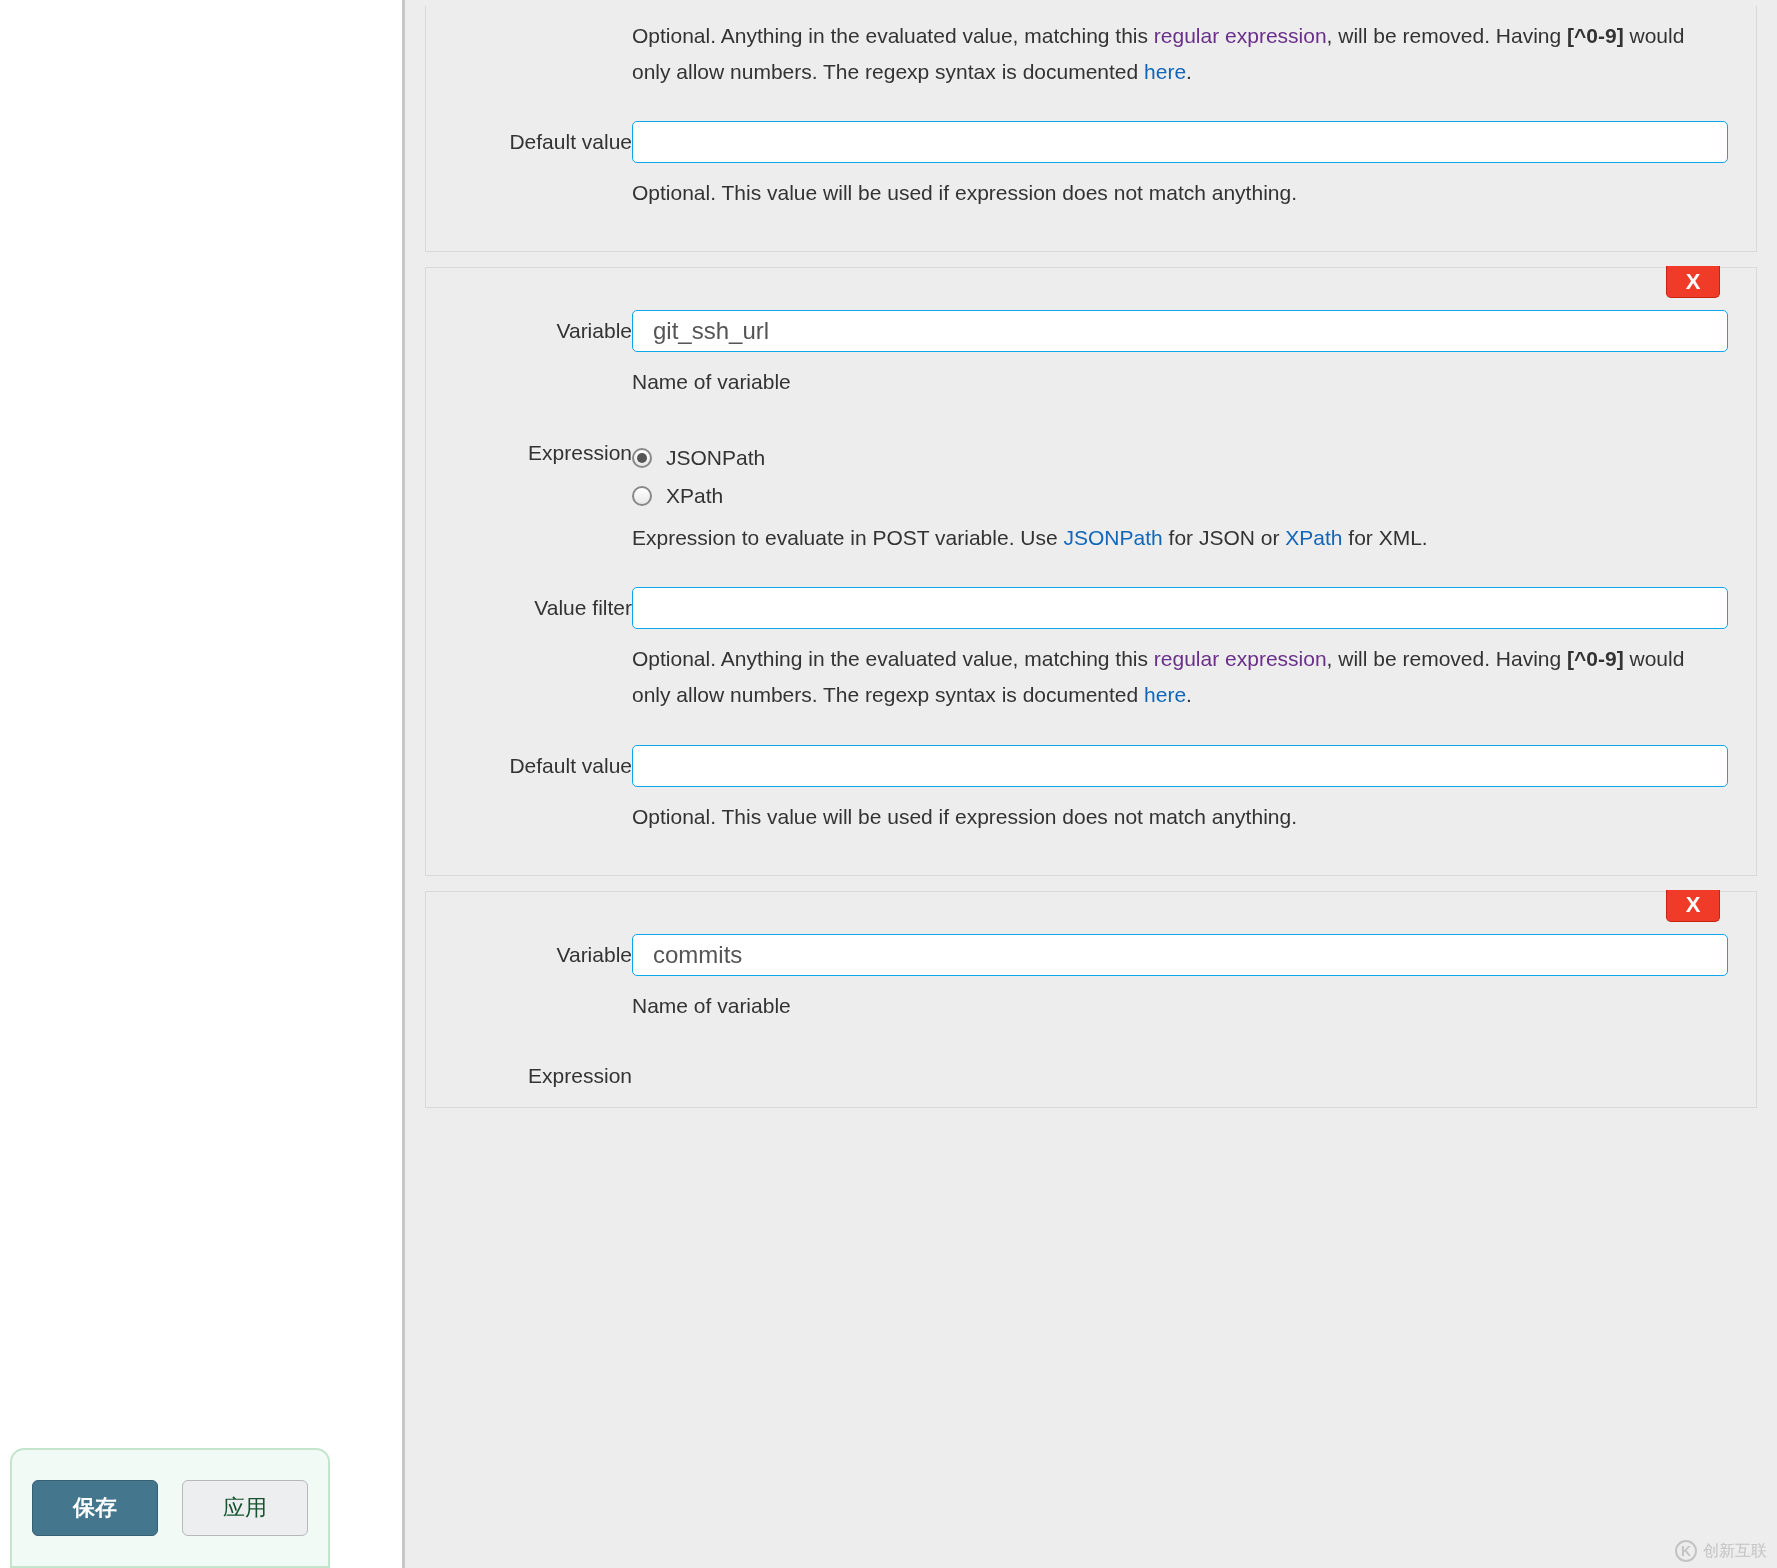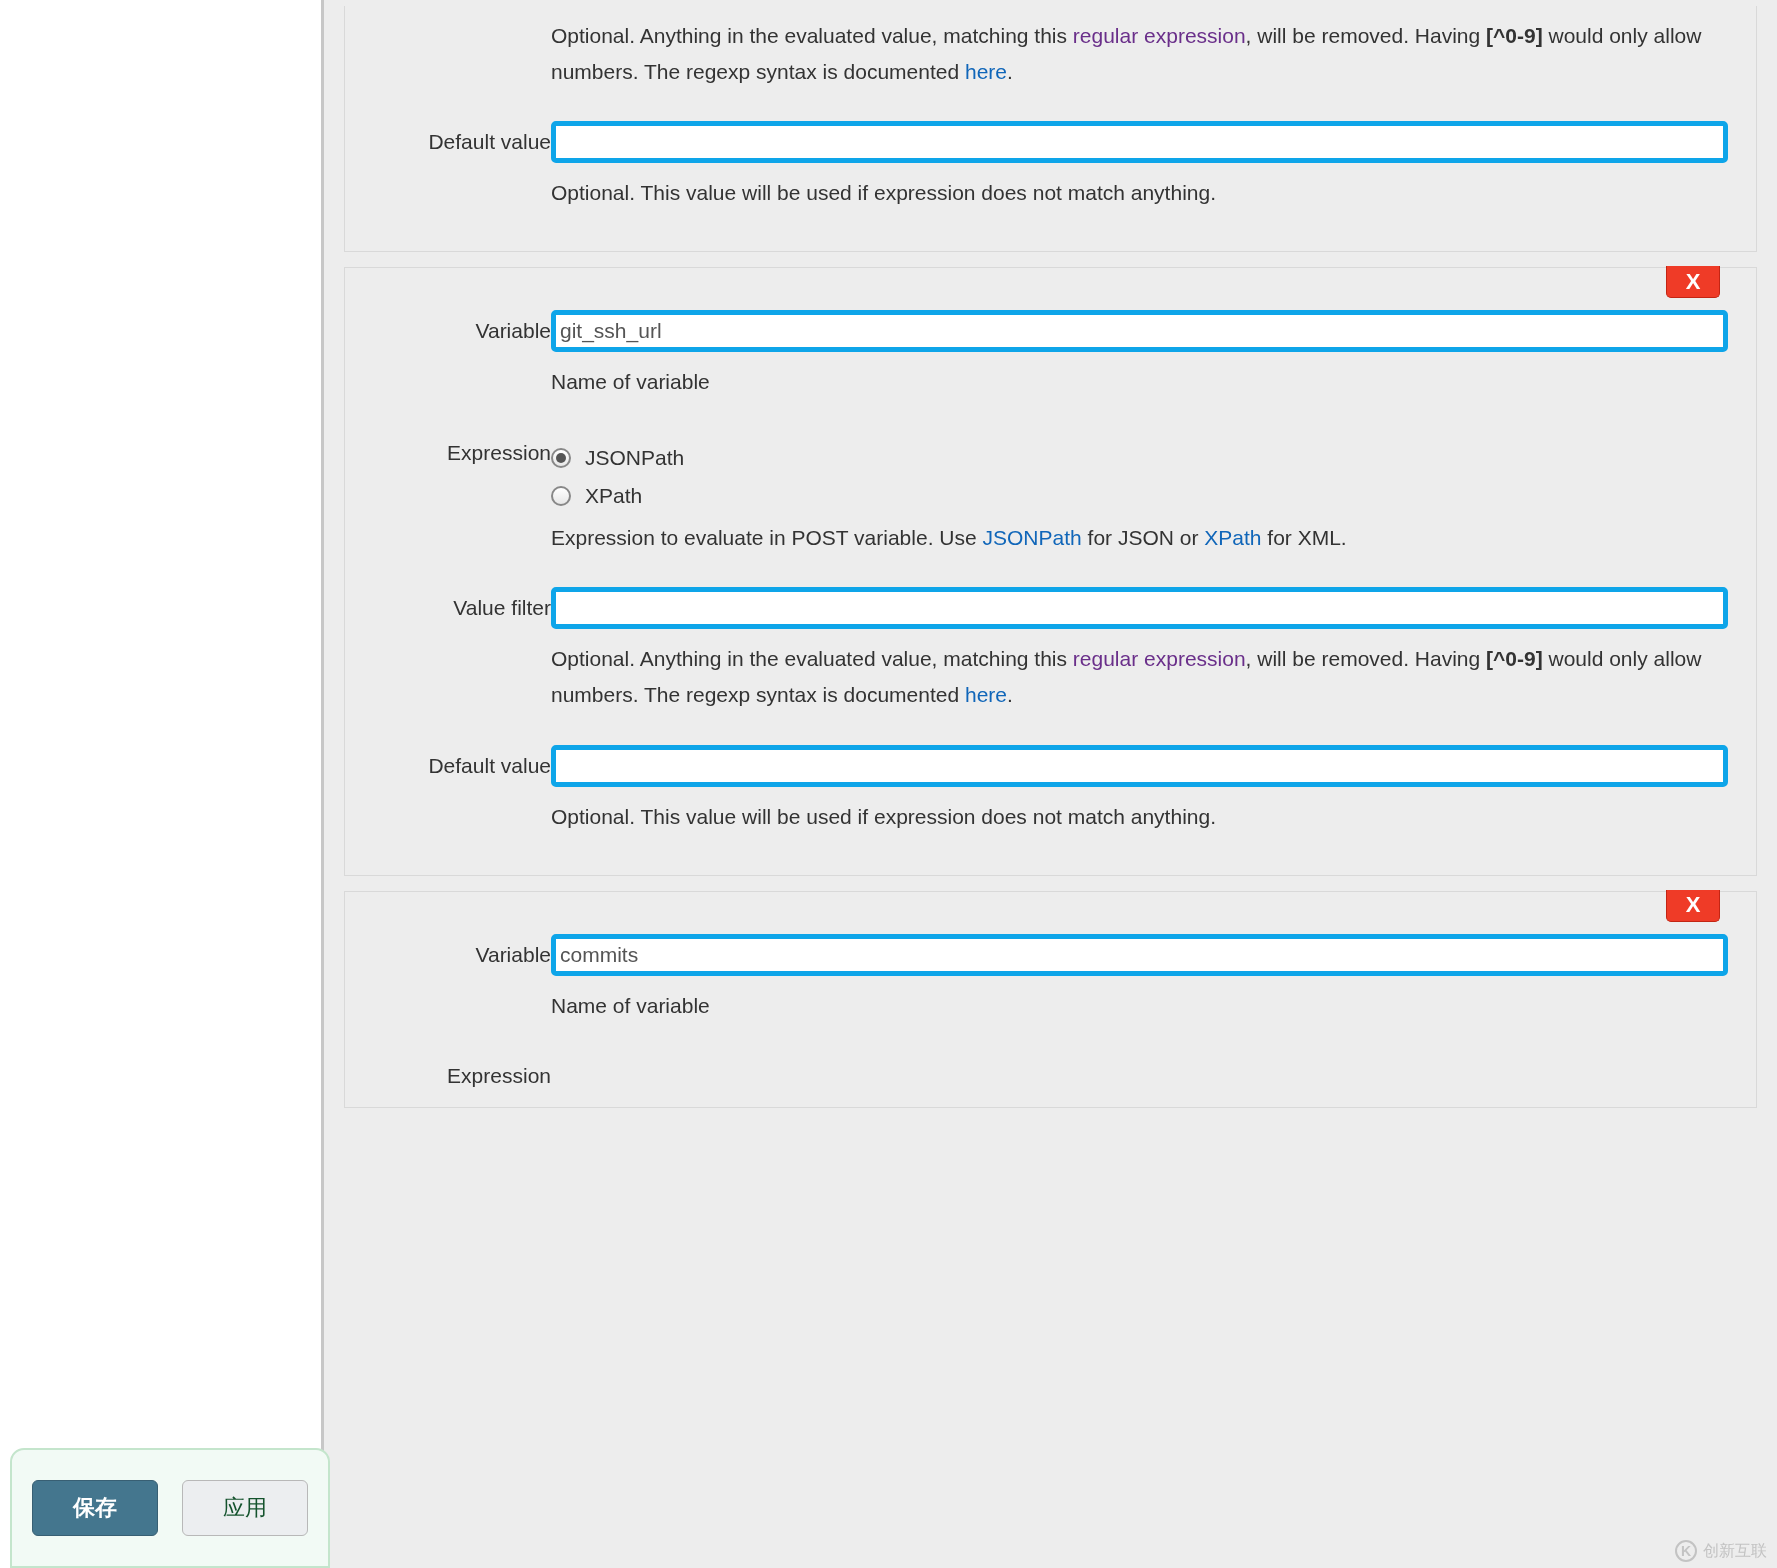--- a/index.html
+++ b/index.html
@@ -9,21 +9,21 @@
     font-size: 21px;
     color: #333;
     background: #ededed;
     height: 100%;
   }
   .page {
     display: flex;
     min-height: 100%;
   }
   .sidebar {
-    width: 324px;
+    width: 405px;
     flex-shrink: 0;
     background: #fff;
     border-right: 3px solid #c7c7c7;
     position: relative;
   }
   .sidebar-inner {
     position: absolute;
     inset: 0;
     pointer-events: none;
   }
@@ -102,24 +102,24 @@
     width: 178px;
     flex-shrink: 0;
     text-align: right;
     line-height: 42px;
     color: #333;
   }
   .row-field { flex: 1; }
   input[type="text"] {
     width: 100%;
     height: 42px;
-    border: 5px solid #0ea5e9;
+    border: 1px solid #0ea5e9;
     border-radius: 5px;
-    padding: 0 4px;
-    font-size: 21px;
+    padding: 0 20px;
+    font-size: 24px;
     color: #555;
     font-family: inherit;
   }
   .help {
     margin-top: 12px;
     color: #333;
     line-height: 1.7;
   }
   .help b { font-weight: bold; }
   a { color: #1066b9; cursor: pointer; }

